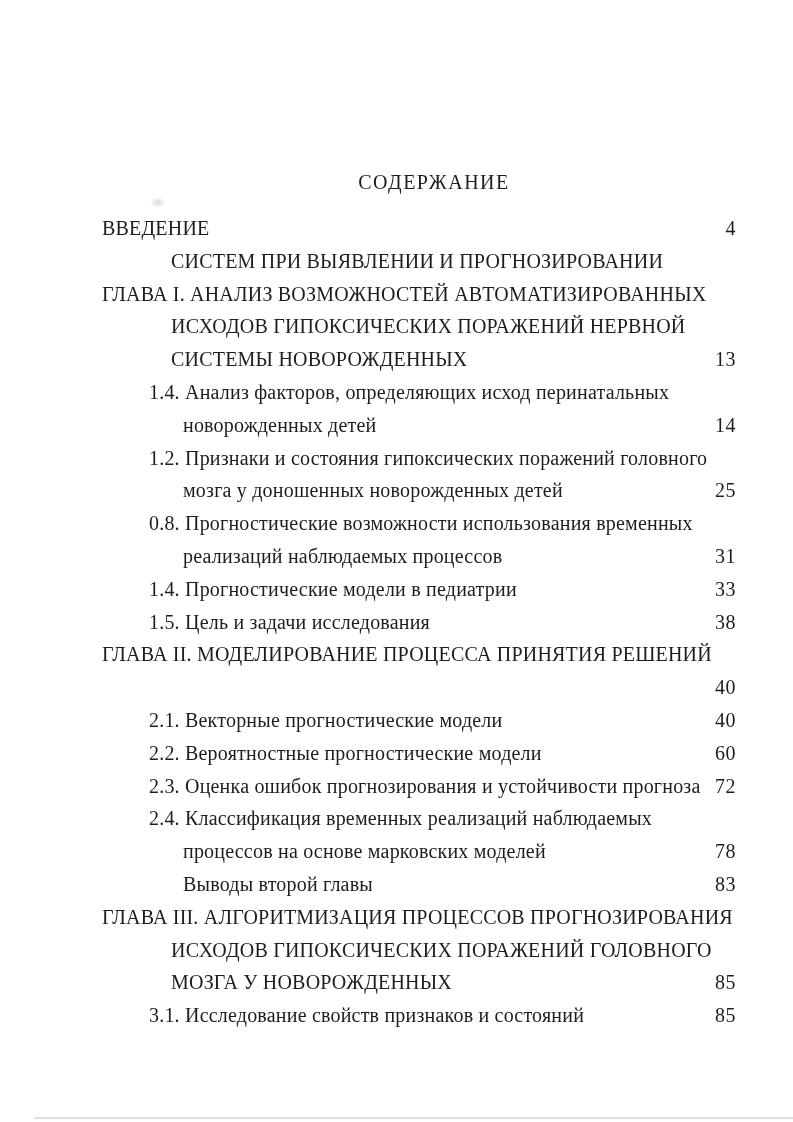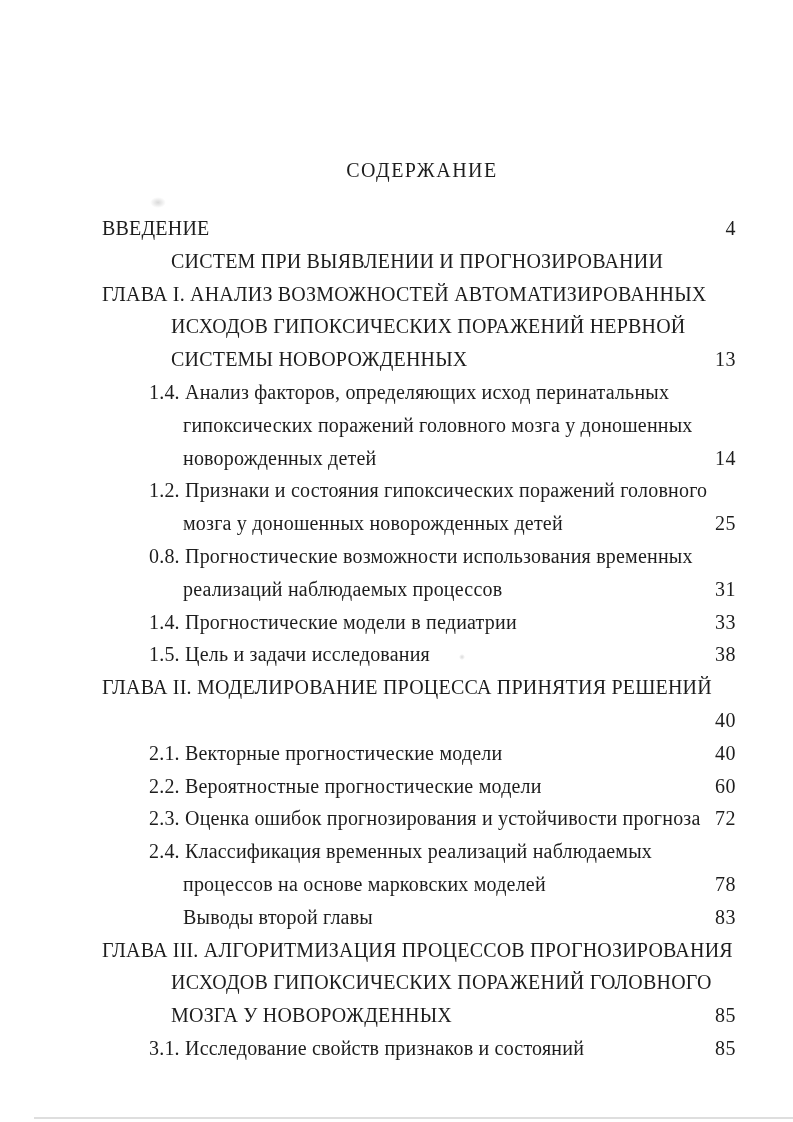--- a/index.html
+++ b/index.html
@@ -11,21 +11,21 @@
     position: relative;
     width: 793px; height: 1122px;
     background: #ffffff;
     overflow: hidden;
     font-family: "Liberation Serif", "DejaVu Serif", serif;
     color: #1d1d1d;
   }
   .doc-title {
     position: absolute;
     top: 159px; left: 102px; width: 640px;
-    margin: 0;
+    margin: 12px;
     text-align: center;
     font-size: 20px;
     font-weight: normal;
     letter-spacing: 1.5px;
   }
   .toc {
     position: absolute;
     top: 212px; left: 102px; width: 634px;
   }
   .toc-row {
@@ -91,23 +91,20 @@
         <span class="toc-text">ИСХОДОВ ГИПОКСИЧЕСКИХ ПОРАЖЕНИЙ НЕРВНОЙ</span>
       </div>
       <div class="toc-row indent-chapter">
         <span class="toc-text">СИСТЕМЫ НОВОРОЖДЕННЫХ</span>
         <span class="toc-page">13</span>
       </div>
       <div class="toc-row indent-item">
         <span class="toc-text">1.4. Анализ факторов, определяющих исход перинатальных</span>
       </div>
       <div class="toc-row indent-item-cont">
-        <span class="toc-text">гипоксических поражений головного мозга у доношенных</span>
-      </div>
-      <div class="toc-row indent-item-cont">
         <span class="toc-text">новорожденных детей</span>
         <span class="toc-page">14</span>
       </div>
       <div class="toc-row indent-item">
         <span class="toc-text">1.2. Признаки и состояния гипоксических поражений головного</span>
       </div>
       <div class="toc-row indent-item-cont">
         <span class="toc-text">мозга у доношенных новорожденных детей</span>
         <span class="toc-page">25</span>
       </div>

